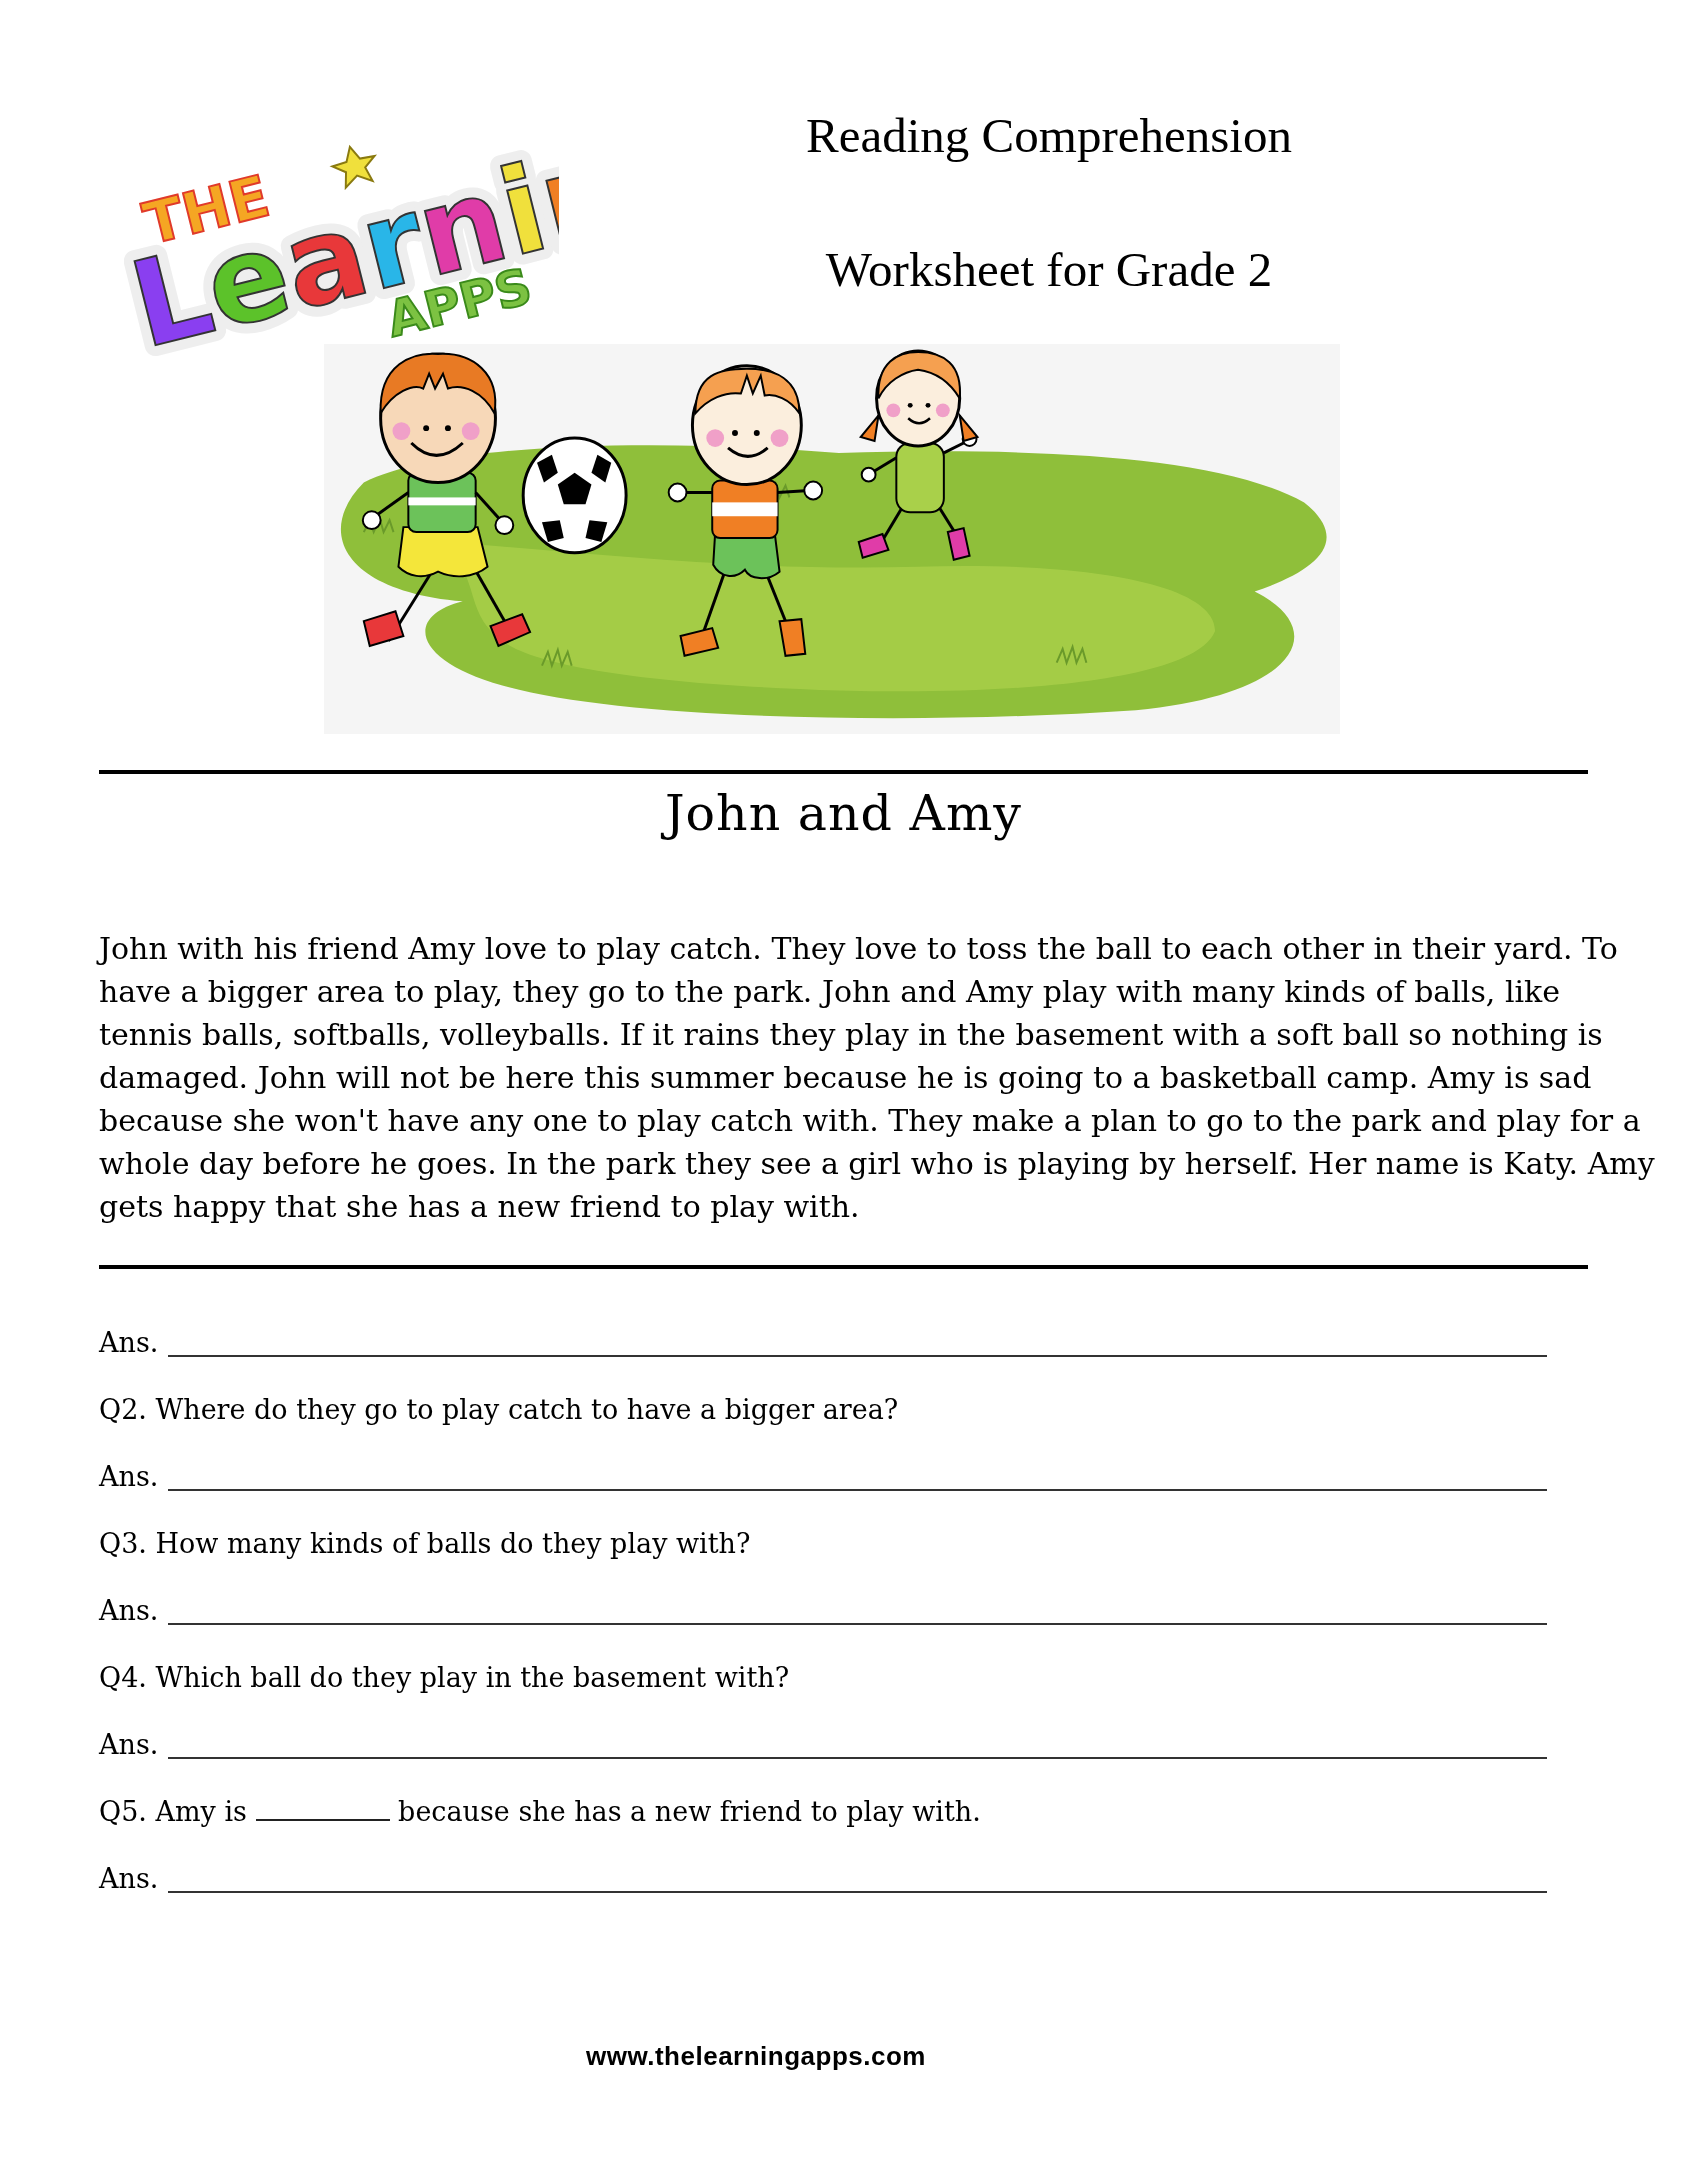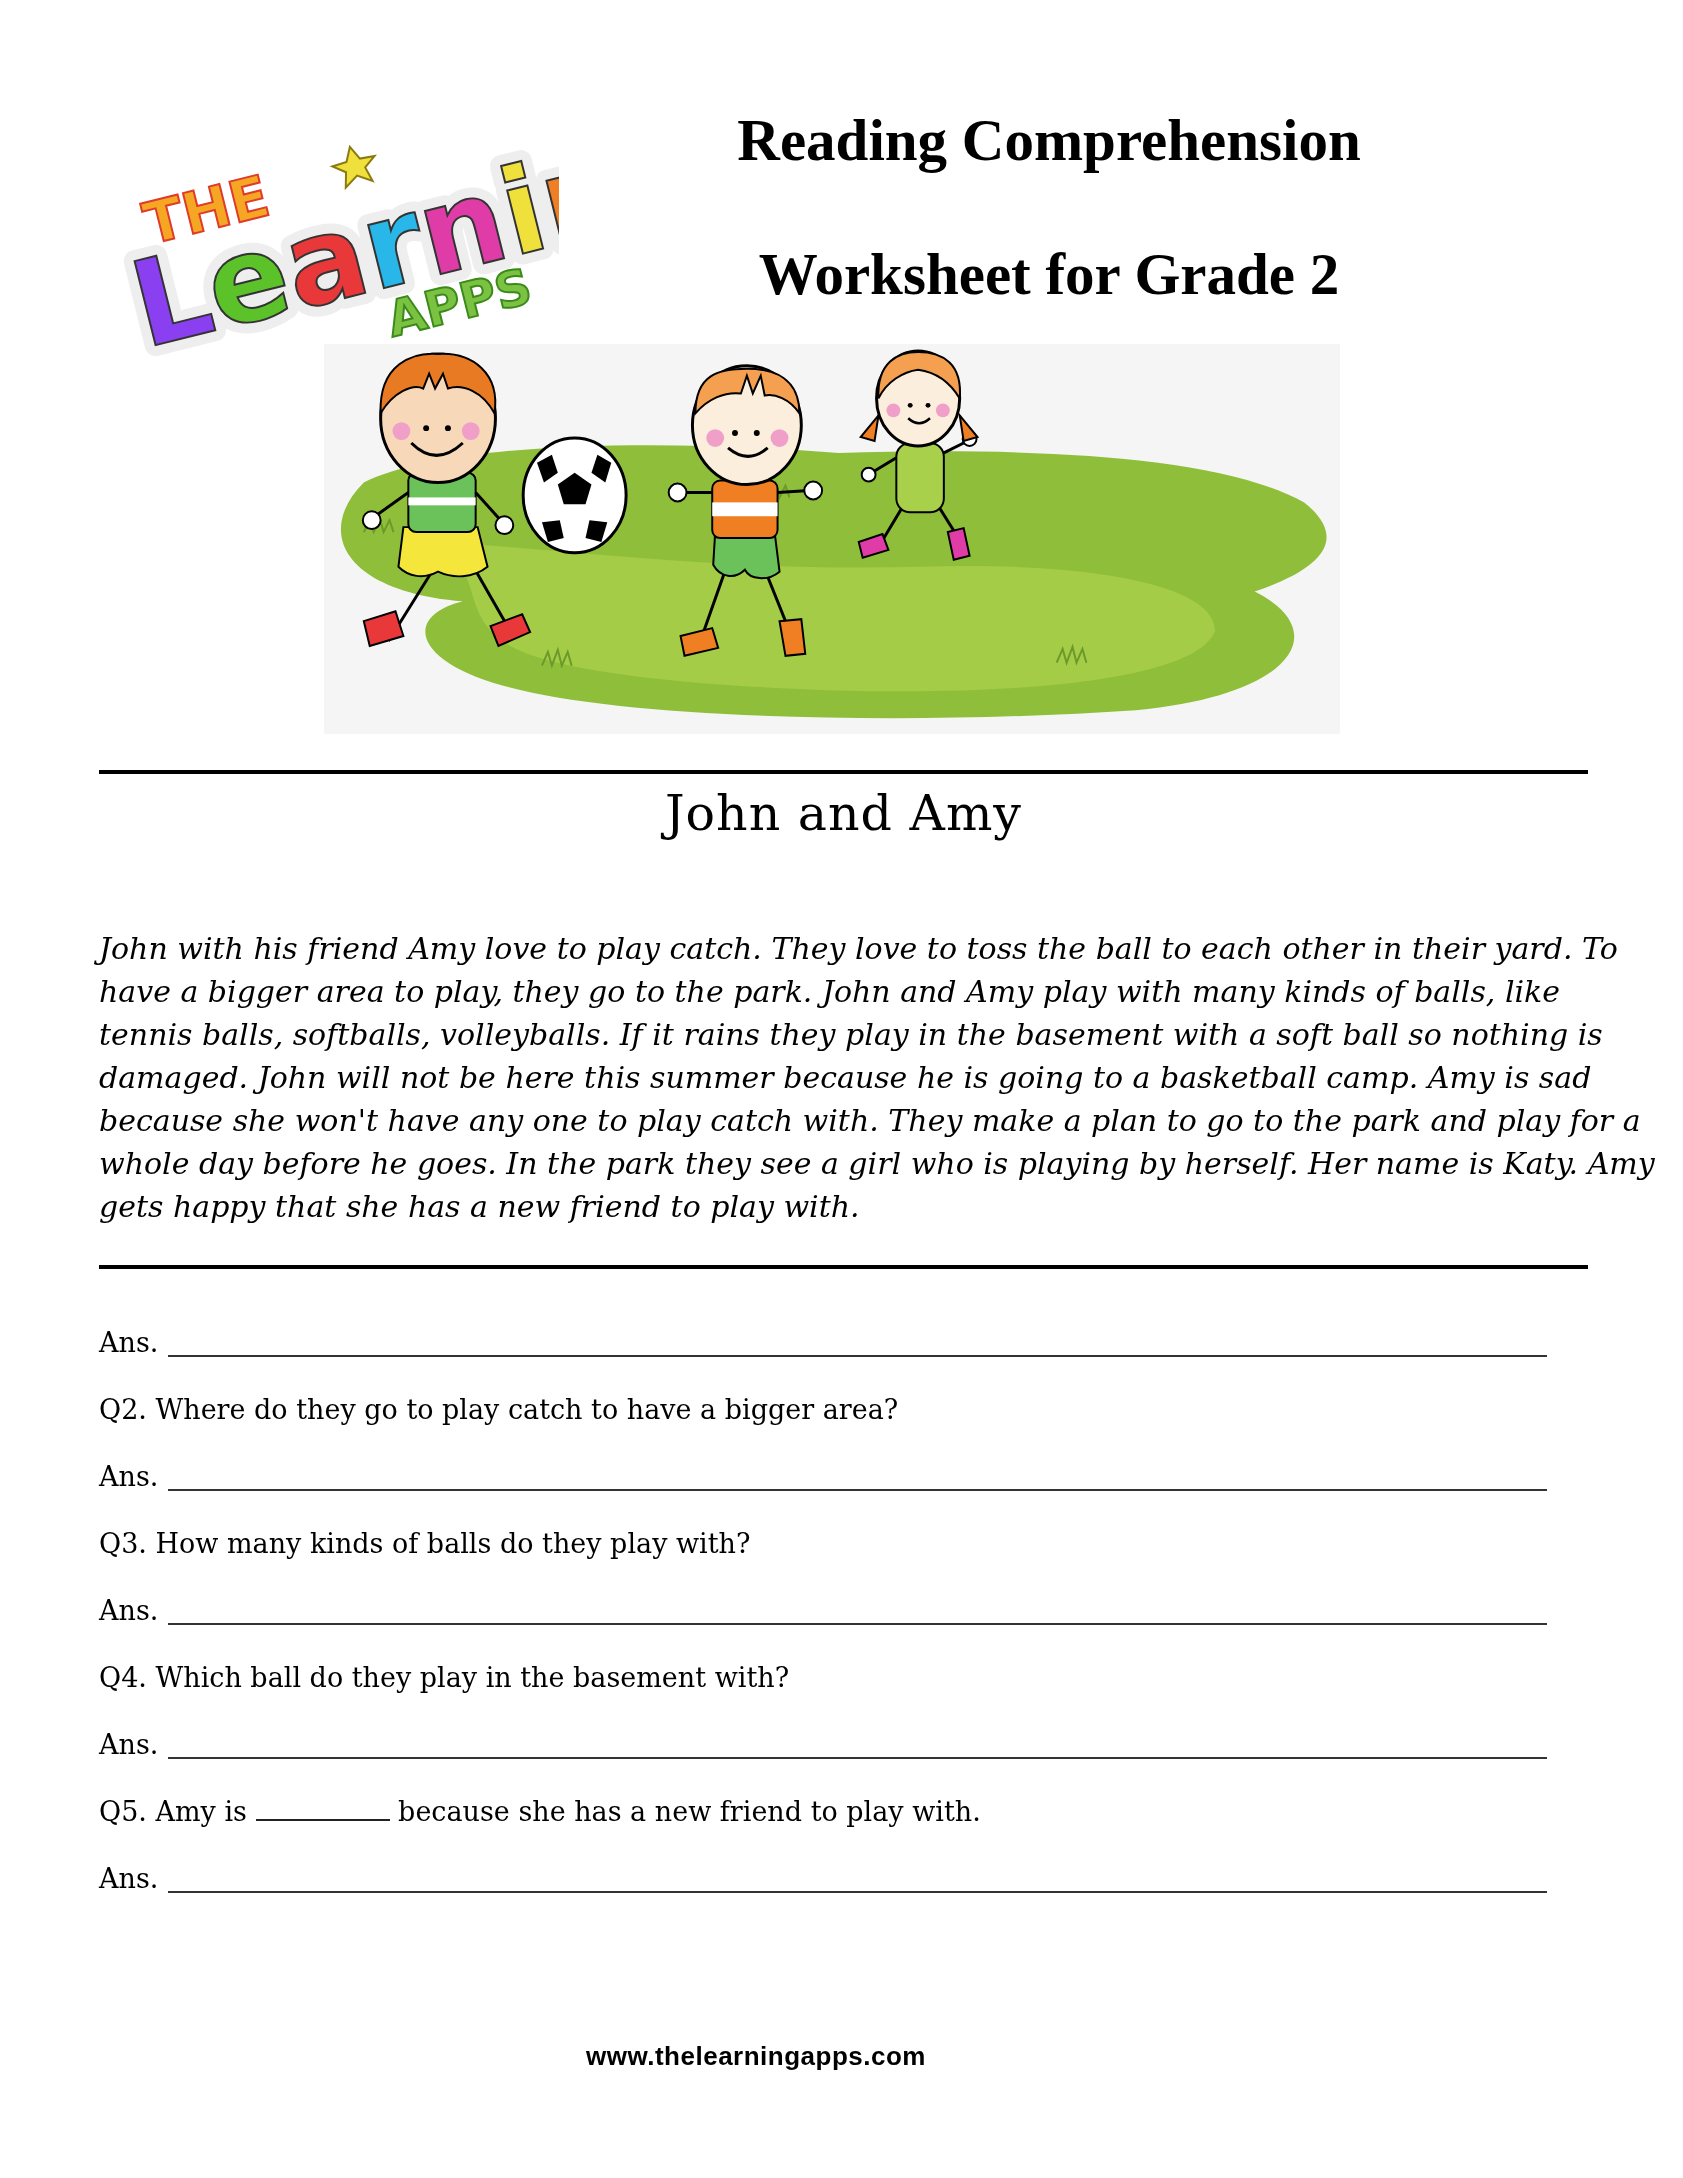--- a/index.html
+++ b/index.html
@@ -4,37 +4,37 @@
   <style>
     html, body { margin: 0; padding: 0; background: #ffffff; }
     body { width: 1683px; height: 2178px; position: relative; overflow: hidden; color: #000; }
     .serif { font-family: "DejaVu Serif", "Liberation Serif", serif; }
     .book { font-family: "Liberation Serif", "DejaVu Serif", serif; }
 
     
     #logo { position: absolute; left: 84px; top: 99px; width: 475px; height: 277px; }
 
     
-    .heading-line { position: absolute; left: 574px; width: 950px; text-align: center; font-size: 59px; line-height: 1; white-space: nowrap; font-weight: bold; }
+    .heading-line { position: absolute; left: 574px; width: 950px; text-align: center; font-size: 49px; line-height: 1; white-space: nowrap; }
     #heading-1 { top: 111px; }
     #heading-2 { top: 245px; }
 
     
     #illustration { position: absolute; left: 324px; top: 344px; width: 1016px; height: 390px; background: #f5f5f5; }
 
     
     .divider { position: absolute; left: 99px; width: 1489px; height: 4px; background: #000; }
     #divider-top { top: 770px; }
     #divider-bottom { top: 1265px; }
 
     
     #story-title { position: absolute; left: 99px; width: 1489px; top: 787px; text-align: center; font-size: 49px; line-height: 1.1; letter-spacing: 1px; }
 
     
-    #passage { position: absolute; left: 99px; top: 927px; width: 1505px; font-size: 30px; line-height: 43px; font-style: italic; }
+    #passage { position: absolute; left: 99px; top: 927px; width: 1505px; font-size: 30px; line-height: 43px; }
     #passage .pline { display: block; white-space: nowrap; }
 
     
     #questions { position: absolute; left: 99px; top: 1323px; width: 1505px; font-size: 27px; }
     .qa-row { height: 67px; line-height: 40px; white-space: nowrap; position: relative; }
     .blank { display: inline-block; border-bottom: 2px solid #222; height: 26px; vertical-align: baseline; }
     .ans-line { position: absolute; left: 69px; top: 32px; width: 1379px; height: 0; border-bottom: 2px solid #333; }
 
     
     #footer { position: absolute; left: 0; width: 1512px; top: 2041px; text-align: center; font-family: "Liberation Sans", "DejaVu Sans", sans-serif; font-weight: bold; font-size: 26px; letter-spacing: 0.5px; }

